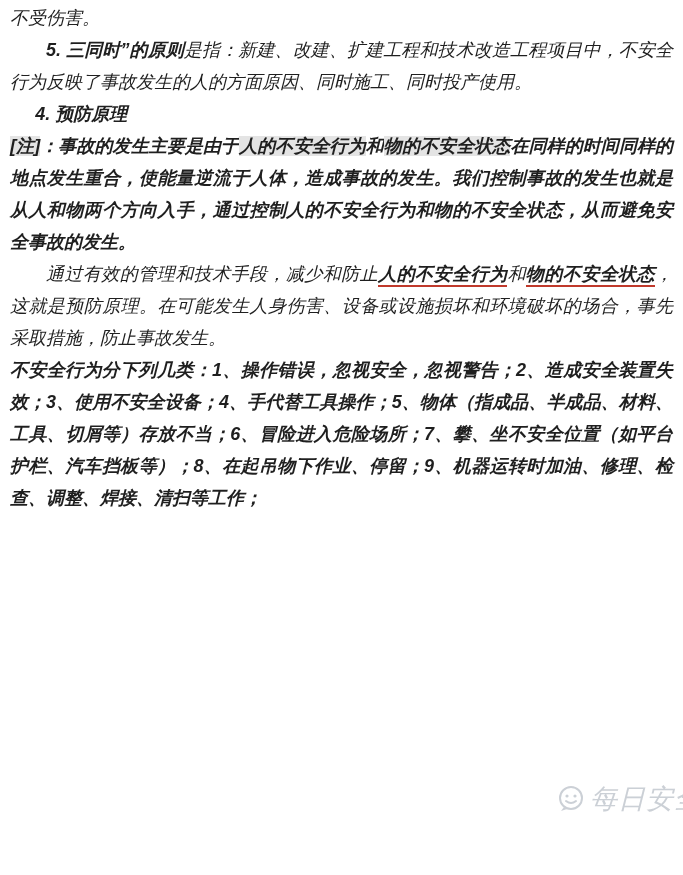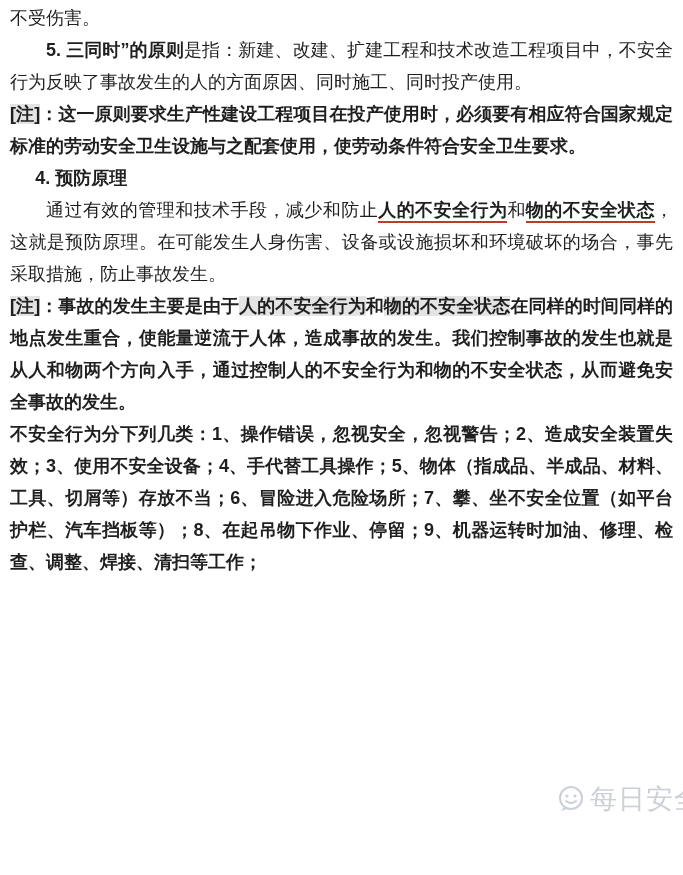--- a/index.html
+++ b/index.html
@@ -9,20 +9,21 @@
     overflow: hidden;
     position: relative;
     font-family: "Liberation Serif", "DejaVu Serif", serif;
     color: #1f1f1f;
   }
   .doc {
     box-sizing: border-box;
     width: 683px; height: 875px;
     padding: 2px 10px 8px 10px;
     position: relative;
+    font-style: italic;
   }
   p.para {
     margin: 0;
     font-size: 18px;
     line-height: 32px;
     text-align: justify;
     word-break: break-all;
   }
   .song { font-family: "Liberation Serif", "DejaVu Serif", serif; font-weight: 400; }
   .hei  { font-family: "Liberation Sans", "DejaVu Sans", sans-serif; font-weight: 700; }
@@ -59,27 +60,26 @@
 </head>
 <body>
 
 <div class="doc">
 
   <p class="para song"><span>不受伤害。</span></p>
 
 
   <p class="para song ind2"><span class="rb">5. 三同时”的原则</span><span>是指：新建、改建、扩建工程和技术改造工程项目中，不安全行为反映了事故发生的人的方面原因、同时施工、同时投产使用。</span></p>
 
-  <p class="para hei"><span class="hl">[注]</span><span>：这一原则要求生产性建设工程项目在投产使用时，必须要有相应符合国家规定标准的劳动安全卫生设施与之配套使用，使劳动条件符合安全卫生要求。</span></p>
 
   <p class="para hei ind15"><span>4. 预防原理</span></p>
 
+  <p class="para hei"><span class="hl">[注]</span><span>：事故的发生主要是由于</span><span class="hl">人的不安全行为</span><span>和</span><span class="hl">物的不安全状态</span><span>在同样的时间同样的地点发生重合，使能量逆流于人体，造成事故的发生。我们控制事故的发生也就是从人和物两个方向入手，通过控制人的不安全行为和物的不安全状态，从而避免安全事故的发生。</span></p>
+
   <p class="para song ind2"><span>通过有效的管理和技术手段，减少和防止</span><span class="rb ured">人的不安全行为</span><span>和</span><span class="rb ured">物的不安全状态</span><span>，这就是预防原理。在可能发生人身伤害、设备或设施损坏和环境破坏的场合，事先采取措施，防止事故发生。</span></p>
-
-  <p class="para hei"><span class="hl">[注]</span><span>：事故的发生主要是由于</span><span class="hl">人的不安全行为</span><span>和</span><span class="hl">物的不安全状态</span><span>在同样的时间同样的地点发生重合，使能量逆流于人体，造成事故的发生。我们控制事故的发生也就是从人和物两个方向入手，通过控制人的不安全行为和物的不安全状态，从而避免安全事故的发生。</span></p>
 
 
 
   <p class="para hei"><span>不安全行为分下列几类：1、操作错误，忽视安全，忽视警告；2、造成安全装置失效；3、使用不安全设备；4、手代替工具操作；5、物体（指成品、半成品、材料、工具、切屑等）存放不当；6、冒险进入危险场所；7、攀、坐不安全位置（如平台护栏、汽车挡板等）；8、在起吊物下作业、停留；9、机器运转时加油、修理、检查、调整、焊接、清扫等工作；</span></p>
 
   <div class="watermark">
     <span>
       <svg width="30" height="30" viewBox="0 0 30 30">
         <circle cx="15" cy="14" r="11" fill="none" stroke="#c3c8cf" stroke-width="2"></circle>
         <circle cx="11" cy="12" r="1.6" fill="#c3c8cf"></circle>

